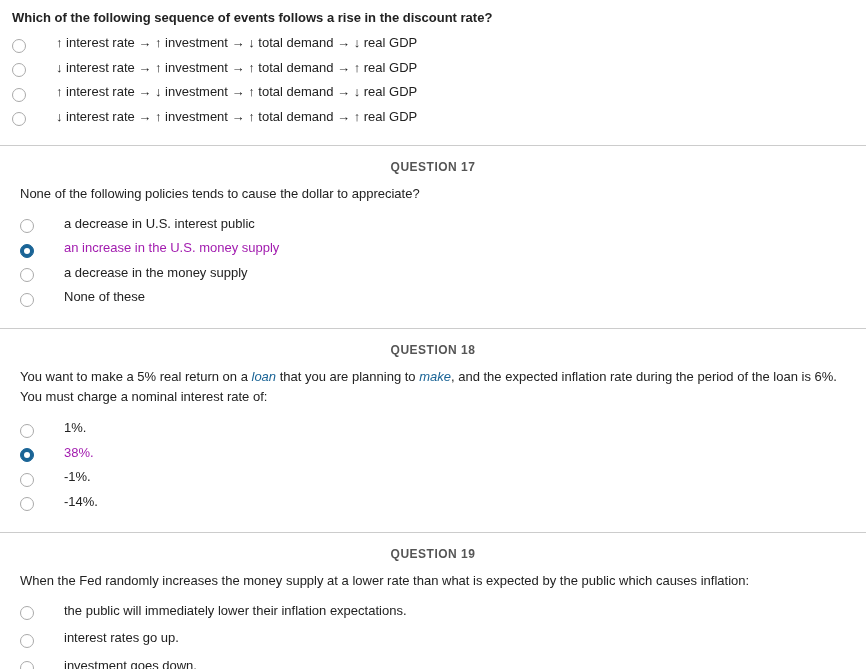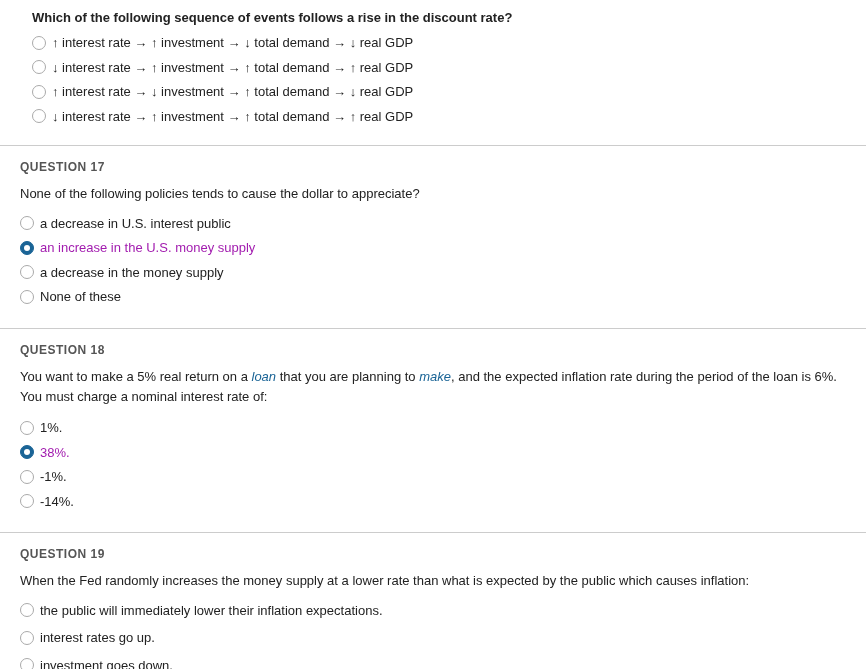--- a/index.html
+++ b/index.html
@@ -14,38 +14,40 @@
     .question-block {
       padding: 14px 20px 16px 20px;
       border-bottom: 1px solid #ccc;
     }
     .question-header {
       font-size: 12px;
       font-weight: bold;
       color: #555;
       letter-spacing: 0.5px;
       margin-bottom: 10px;
+      text-align: center;
     }
     .question-text {
       font-size: 13px;
       color: #222;
       margin-bottom: 10px;
       line-height: 1.5;
     }
     .options-list {
       list-style: none;
       padding: 0;
       margin: 0;
     }
     .options-list li {
       display: flex;
-      align-items: center;
+      align-items: flex-end;
       margin-bottom: 5px;
       font-size: 13px;
       line-height: 1.5;
+      gap: 24px;
     }
     .options-list li .option-text {
       margin-left: 6px;
     }
     .options-list li.selected .option-text {
       color: #a21caf;
     }
     .radio-circle {
       width: 14px;
       height: 14px;
@@ -62,21 +64,21 @@
       background: #1a6496;
     }
     .radio-circle.filled::after {
       content: '';
       width: 6px;
       height: 6px;
       border-radius: 50%;
       background: #fff;
     }
     .top-block {
-      padding: 10px 20px 14px 32px;
+      padding: 10px 20px 14px 12px;
       border-bottom: 1px solid #ccc;
     }
     .top-question-text {
       font-size: 13px;
       font-weight: bold;
       color: #222;
       margin-bottom: 8px;
     }
     .blue-text { color: #1a6496; font-style: italic; }
     .q18-text { font-size: 13px; line-height: 1.6; margin-bottom: 10px; }

